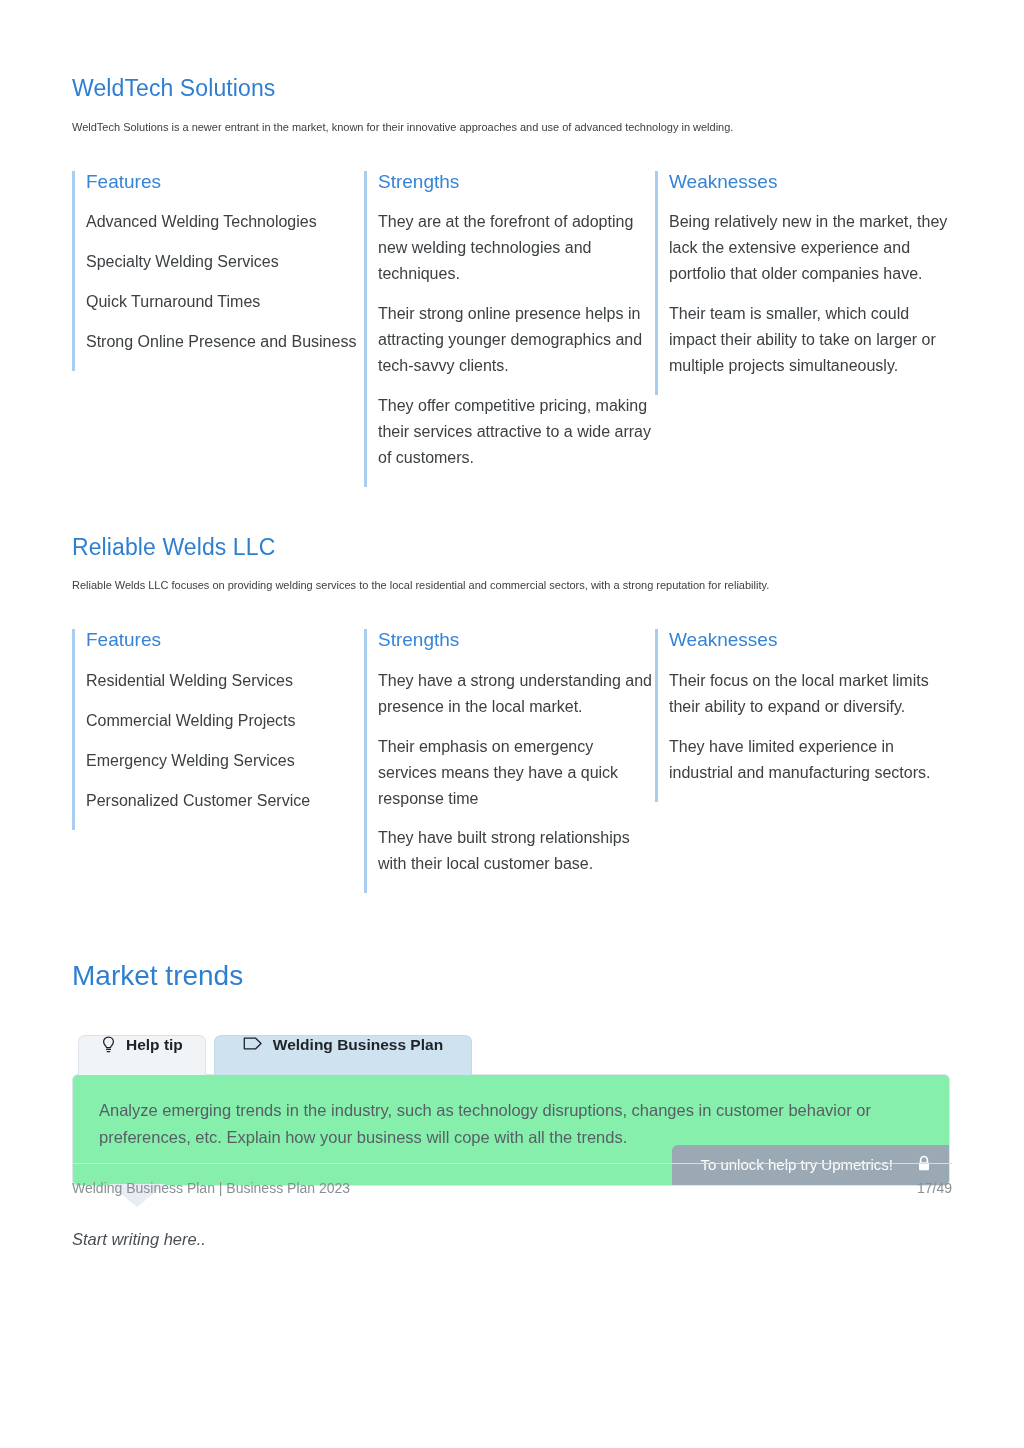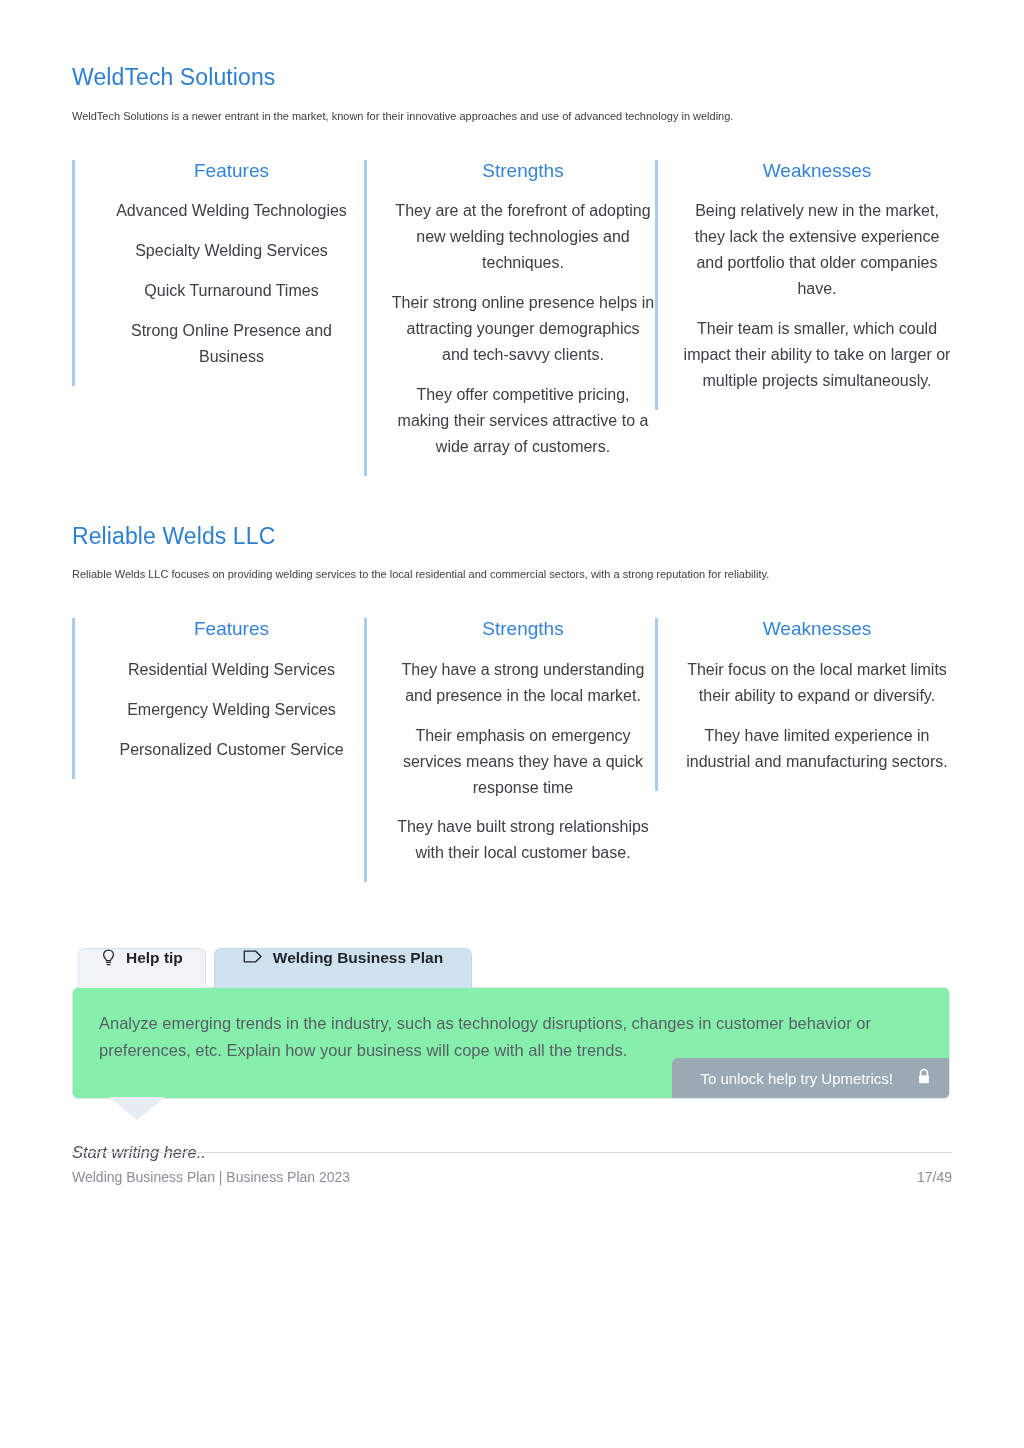--- a/index.html
+++ b/index.html
@@ -12,21 +12,21 @@
     width: 1024px;
     height: 1448px;
     font-family: "Liberation Sans", sans-serif;
     color: #3c4043;
     position: relative;
     overflow: hidden;
   }
 
   .page {
     position: absolute;
-    left: 0; top: 1px;
+    left: 0; top: 12px;
     width: 1024px;
     height: 1222px;
     padding: 0;
   }
 
   .content {
     position: absolute;
     left: 72px;
     top: 62px;
     width: 880px;
@@ -49,23 +49,22 @@
     max-width: 880px;
   }
 
   .cols {
     display: flex;
     gap: 0;
     align-items: flex-start;
   }
   .col {
     border-left: 3px solid #a9cdee;
-    padding-left: 24px;
+    padding-left: 11px;
     padding-bottom: 16px;
-    text-align: center;
   }
   .col-1 { width: 292px; }
   .col-2 { width: 291px; }
   .col-3 { width: 297px; }
 
   .col-head {
     color: #3584d7;
     font-size: 19px;
     font-weight: 400;
     line-height: 1.2;
@@ -241,20 +240,21 @@
     <div class="spacer-1"></div>
 
     <div class="company-block">
       <h2 class="company-title">Reliable Welds LLC</h2>
       <p class="company-desc">Reliable Welds LLC focuses on providing welding services to the local residential and commercial sectors, with a strong reputation for reliability.</p>
 
       <div class="cols">
         <div class="col col-1">
           <h3 class="col-head">Features</h3>
           <p class="col-item">Residential Welding Services</p>
+          <p class="col-item">Commercial Welding Projects</p>
           <p class="col-item">Emergency Welding Services</p>
           <p class="col-item">Personalized Customer Service</p>
         </div>
 
         <div class="col col-2">
           <h3 class="col-head">Strengths</h3>
           <p class="col-item">They have a strong understanding and presence in the local market.</p>
           <p class="col-item">Their emphasis on emergency services means they have a quick response time</p>
           <p class="col-item">They have built strong relationships with their local customer base.</p>
         </div>
@@ -262,20 +262,21 @@
         <div class="col col-3">
           <h3 class="col-head">Weaknesses</h3>
           <p class="col-item">Their focus on the local market limits their ability to expand or diversify.</p>
           <p class="col-item">They have limited experience in industrial and manufacturing sectors.</p>
         </div>
       </div>
     </div>
 
     <div class="spacer-2"></div>
 
+    <h1 class="section-title">Market trends</h1>
 
     <div class="tip-widget">
       <div class="tabs">
         <div class="tab tab-help">
           <span class="tab-icon">
             <svg width="15" height="18" viewBox="0 0 15 18" fill="none" stroke="#1f2328" stroke-width="1.3">
               <path d="M7.5 1.1C4.6 1.1 2.6 3.2 2.6 5.8c0 1.7 0.9 2.9 1.8 3.9
                        0.6 0.7 1 1.2 1 1.9h4.2c0-0.7 0.4-1.2 1-1.9
                        0.9-1 1.8-2.2 1.8-3.9C12.4 3.2 10.4 1.1 7.5 1.1z" stroke-linejoin="round"></path>
               <line x1="5.6" y1="13.4" x2="9.4" y2="13.4" stroke-linecap="round"></line>

